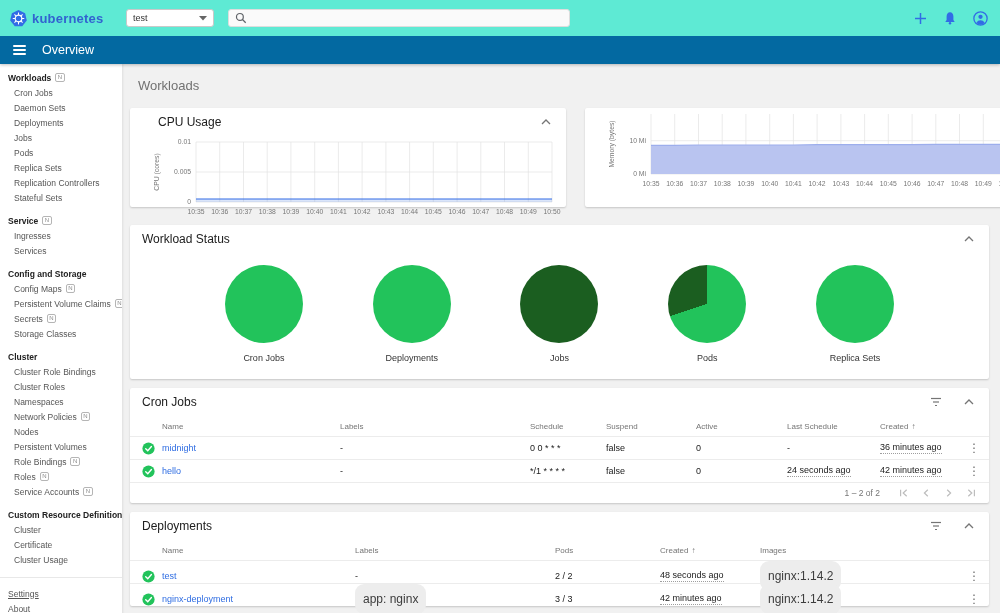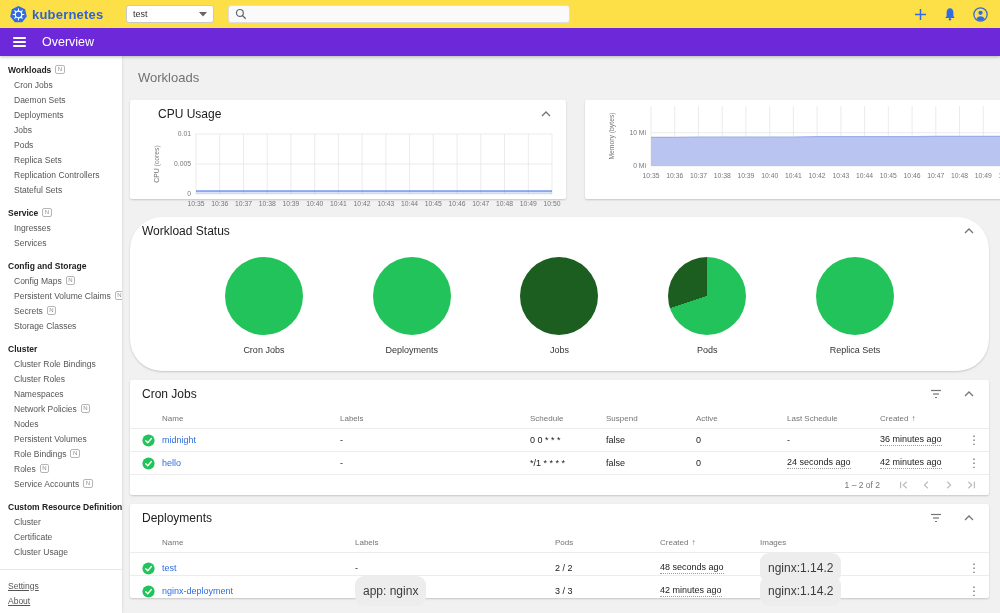--- a/index.html
+++ b/index.html
@@ -2,31 +2,31 @@
 <html><head>
 <meta charset="utf-8">
 <style>
   *{margin:0;padding:0;box-sizing:border-box;}
   html,body{width:1000px;height:613px;overflow:hidden;}
   body{background:#f1f1f1;font-family:"Liberation Sans",sans-serif;color:#212121;}
   svg{display:block;}
   svg text{font-family:"Liberation Sans",sans-serif;}
 
   
-  .topbar{height:28px;background:#fde047;display:flex;align-items:center;padding:0 10px;gap:14px;position:relative;z-index:3;}
+  .topbar{height:36px;background:#5eead4;display:flex;align-items:center;padding:0 10px;gap:14px;position:relative;z-index:3;}
   .brand{display:flex;align-items:center;gap:5px;width:102px;cursor:pointer;}
   .brand-name{font-size:13px;font-weight:bold;color:#3263d0;letter-spacing:.2px;}
   .ns-select{width:88px;height:18px;border:1px solid #c9c9c9;border-radius:3px;display:flex;align-items:center;justify-content:space-between;padding:0 6px;font-size:9px;color:#333;background:#fff;cursor:pointer;}
   .searchbox{width:342px;height:18px;background:#fafafa;border:1px solid #ddd;border-radius:3px;display:flex;align-items:center;padding:0 6px;gap:6px;}
   .searchbox input{border:none;outline:none;background:transparent;font-size:10px;flex:1;color:#333;}
   .top-actions{margin-left:auto;display:flex;align-items:center;gap:12px;}
   .icon-button{background:none;border:none;cursor:pointer;padding:2px;display:flex;align-items:center;}
 
   
-  .appbar{height:28px;background:#6d28d9;display:flex;align-items:center;gap:12px;padding:10px 9px;box-shadow:0 1px 3px rgba(0,0,0,.25);position:relative;z-index:2;}
+  .appbar{height:28px;background:#0369a1;display:flex;align-items:center;gap:12px;padding:10px 9px;box-shadow:0 1px 3px rgba(0,0,0,.25);position:relative;z-index:2;}
   .hamburger{display:flex;flex-direction:column;gap:2.5px;background:none;border:none;cursor:pointer;padding:4px;}
   .hamburger span{width:13px;height:1.6px;background:#fff;border-radius:1px;}
   .appbar-title{color:#fff;font-size:12.5px;}
 
   
   .layout{display:flex;height:557px;}
   .sidebar{width:122px;background:#fff;padding-top:6px;box-shadow:1px 0 2px rgba(0,0,0,.08);overflow:hidden;flex-shrink:0;}
   .sb-group{margin-top:8px;}
   .sb-group:first-child{margin-top:0;}
   .sb-head{height:15px;display:flex;align-items:center;gap:4px;padding:0 8px;font-size:8.5px;font-weight:bold;color:#222;cursor:pointer;white-space:nowrap;overflow:hidden;}
@@ -41,21 +41,21 @@
   
   .card{background:#fff;border-radius:2px;box-shadow:0 1px 2px rgba(0,0,0,.18);}
   .card-head{height:28px;display:flex;align-items:center;padding:0 12px;gap:16px;}
   .card-title{font-size:12px;color:#202020;flex:1;}
   .icon-btn{background:none;border:none;cursor:pointer;padding:2px 3px;display:flex;align-items:center;}
 
   .charts-row{display:flex;gap:19px;margin-bottom:18px;}
   .chart-card{flex:1;height:99px;padding-left:16px;}
   .plot{height:82px;margin:0 4px;}
 
-  .status-card{height:154px;margin-bottom:9px;border-radius:32px;}
+  .status-card{height:154px;margin-bottom:9px;}
   .pies{display:flex;justify-content:space-around;align-items:flex-start;padding:12px 60px 0;}
   .pie-block{display:flex;flex-direction:column;align-items:center;gap:10px;}
   .pie{width:78px;height:78px;border-radius:50%;}
   .pie-label{font-size:9px;color:#333;}
 
   
   .table-card{margin-bottom:9px;}
   .trow{display:grid;align-items:center;padding-left:12px;border-top:1px solid #ececec;height:23px;}
   .trow.thead{height:20px;border-top:none;}
   .cron .trow{grid-template-columns:20px 178px 190px 76px 90px 91px 93px 1fr 30px;}

